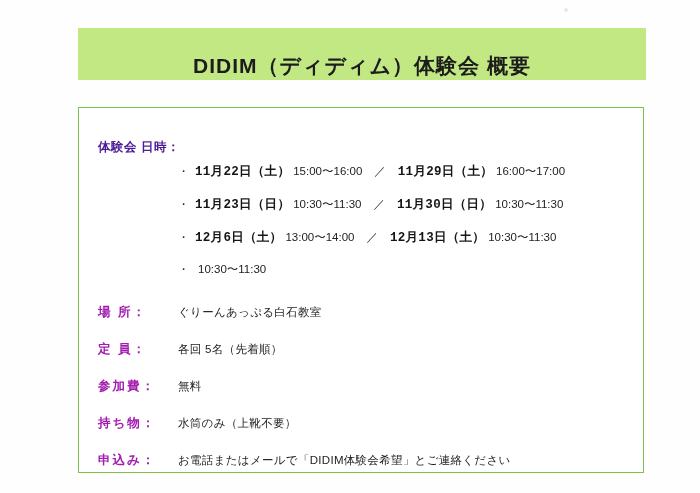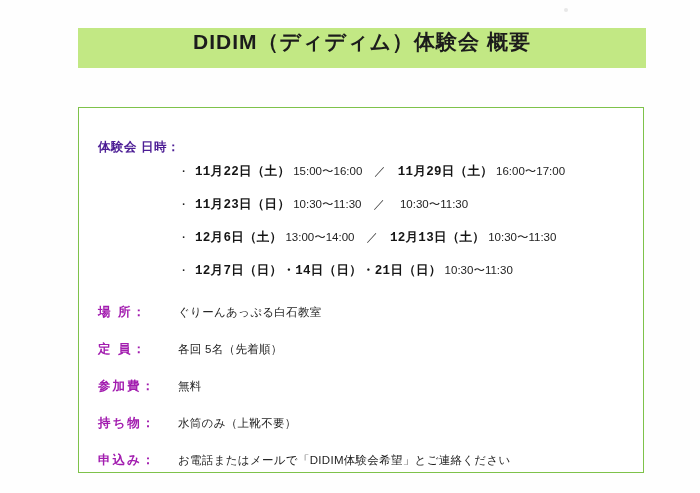--- a/index.html
+++ b/index.html
@@ -28,24 +28,24 @@
     width: 4px;
     height: 4px;
     background: #e8e8e8;
     border-radius: 50%;
   }
   .title-banner {
     position: absolute;
     left: 78px;
     top: 28px;
     width: 568px;
-    height: 40px;
+    height: 52px;
     background: #c2e884;
     display: flex;
-    align-items: flex-start;
+    align-items: flex-end;
     justify-content: center;
   }
   .title-banner .title-text {
     font-size: 21px;
     font-weight: bold;
     letter-spacing: 1px;
     color: #1c1c1c;
   }
   .body-box {
     position: absolute;
@@ -151,35 +151,35 @@
       <span class="d-sep">／</span>
       <span class="d-strong">11月29日（土）</span>
       <span class="d-time">16:00〜17:00</span>
     </div>
 
     <div class="date-row">
       <span class="bullet">・</span>
       <span class="d-strong">11月23日（日）</span>
       <span class="d-time">10:30〜11:30</span>
       <span class="d-sep">／</span>
+      <span class="d-strong">11月30日（日）</span>
       <span class="d-time">10:30〜11:30</span>
     </div>
 
     <div class="date-row">
       <span class="bullet">・</span>
       <span class="d-strong">12月6日（土）</span>
       <span class="d-time">13:00〜14:00</span>
       <span class="d-sep">／</span>
       <span class="d-strong">12月13日（土）</span>
       <span class="d-time">10:30〜11:30</span>
     </div>
 
     <div class="date-row">
       <span class="bullet">・</span>
-      <span class="d-strong">12月7日（日）・14日（日）・21日（日）</span>
       <span class="d-time">10:30〜11:30</span>
     </div>
 
   </div>
 
   <div class="info-table">
 
     <div class="info-row">
       <span class="info-key">場 所：</span>
       <span class="info-val">ぐりーんあっぷる白石教室</span>

